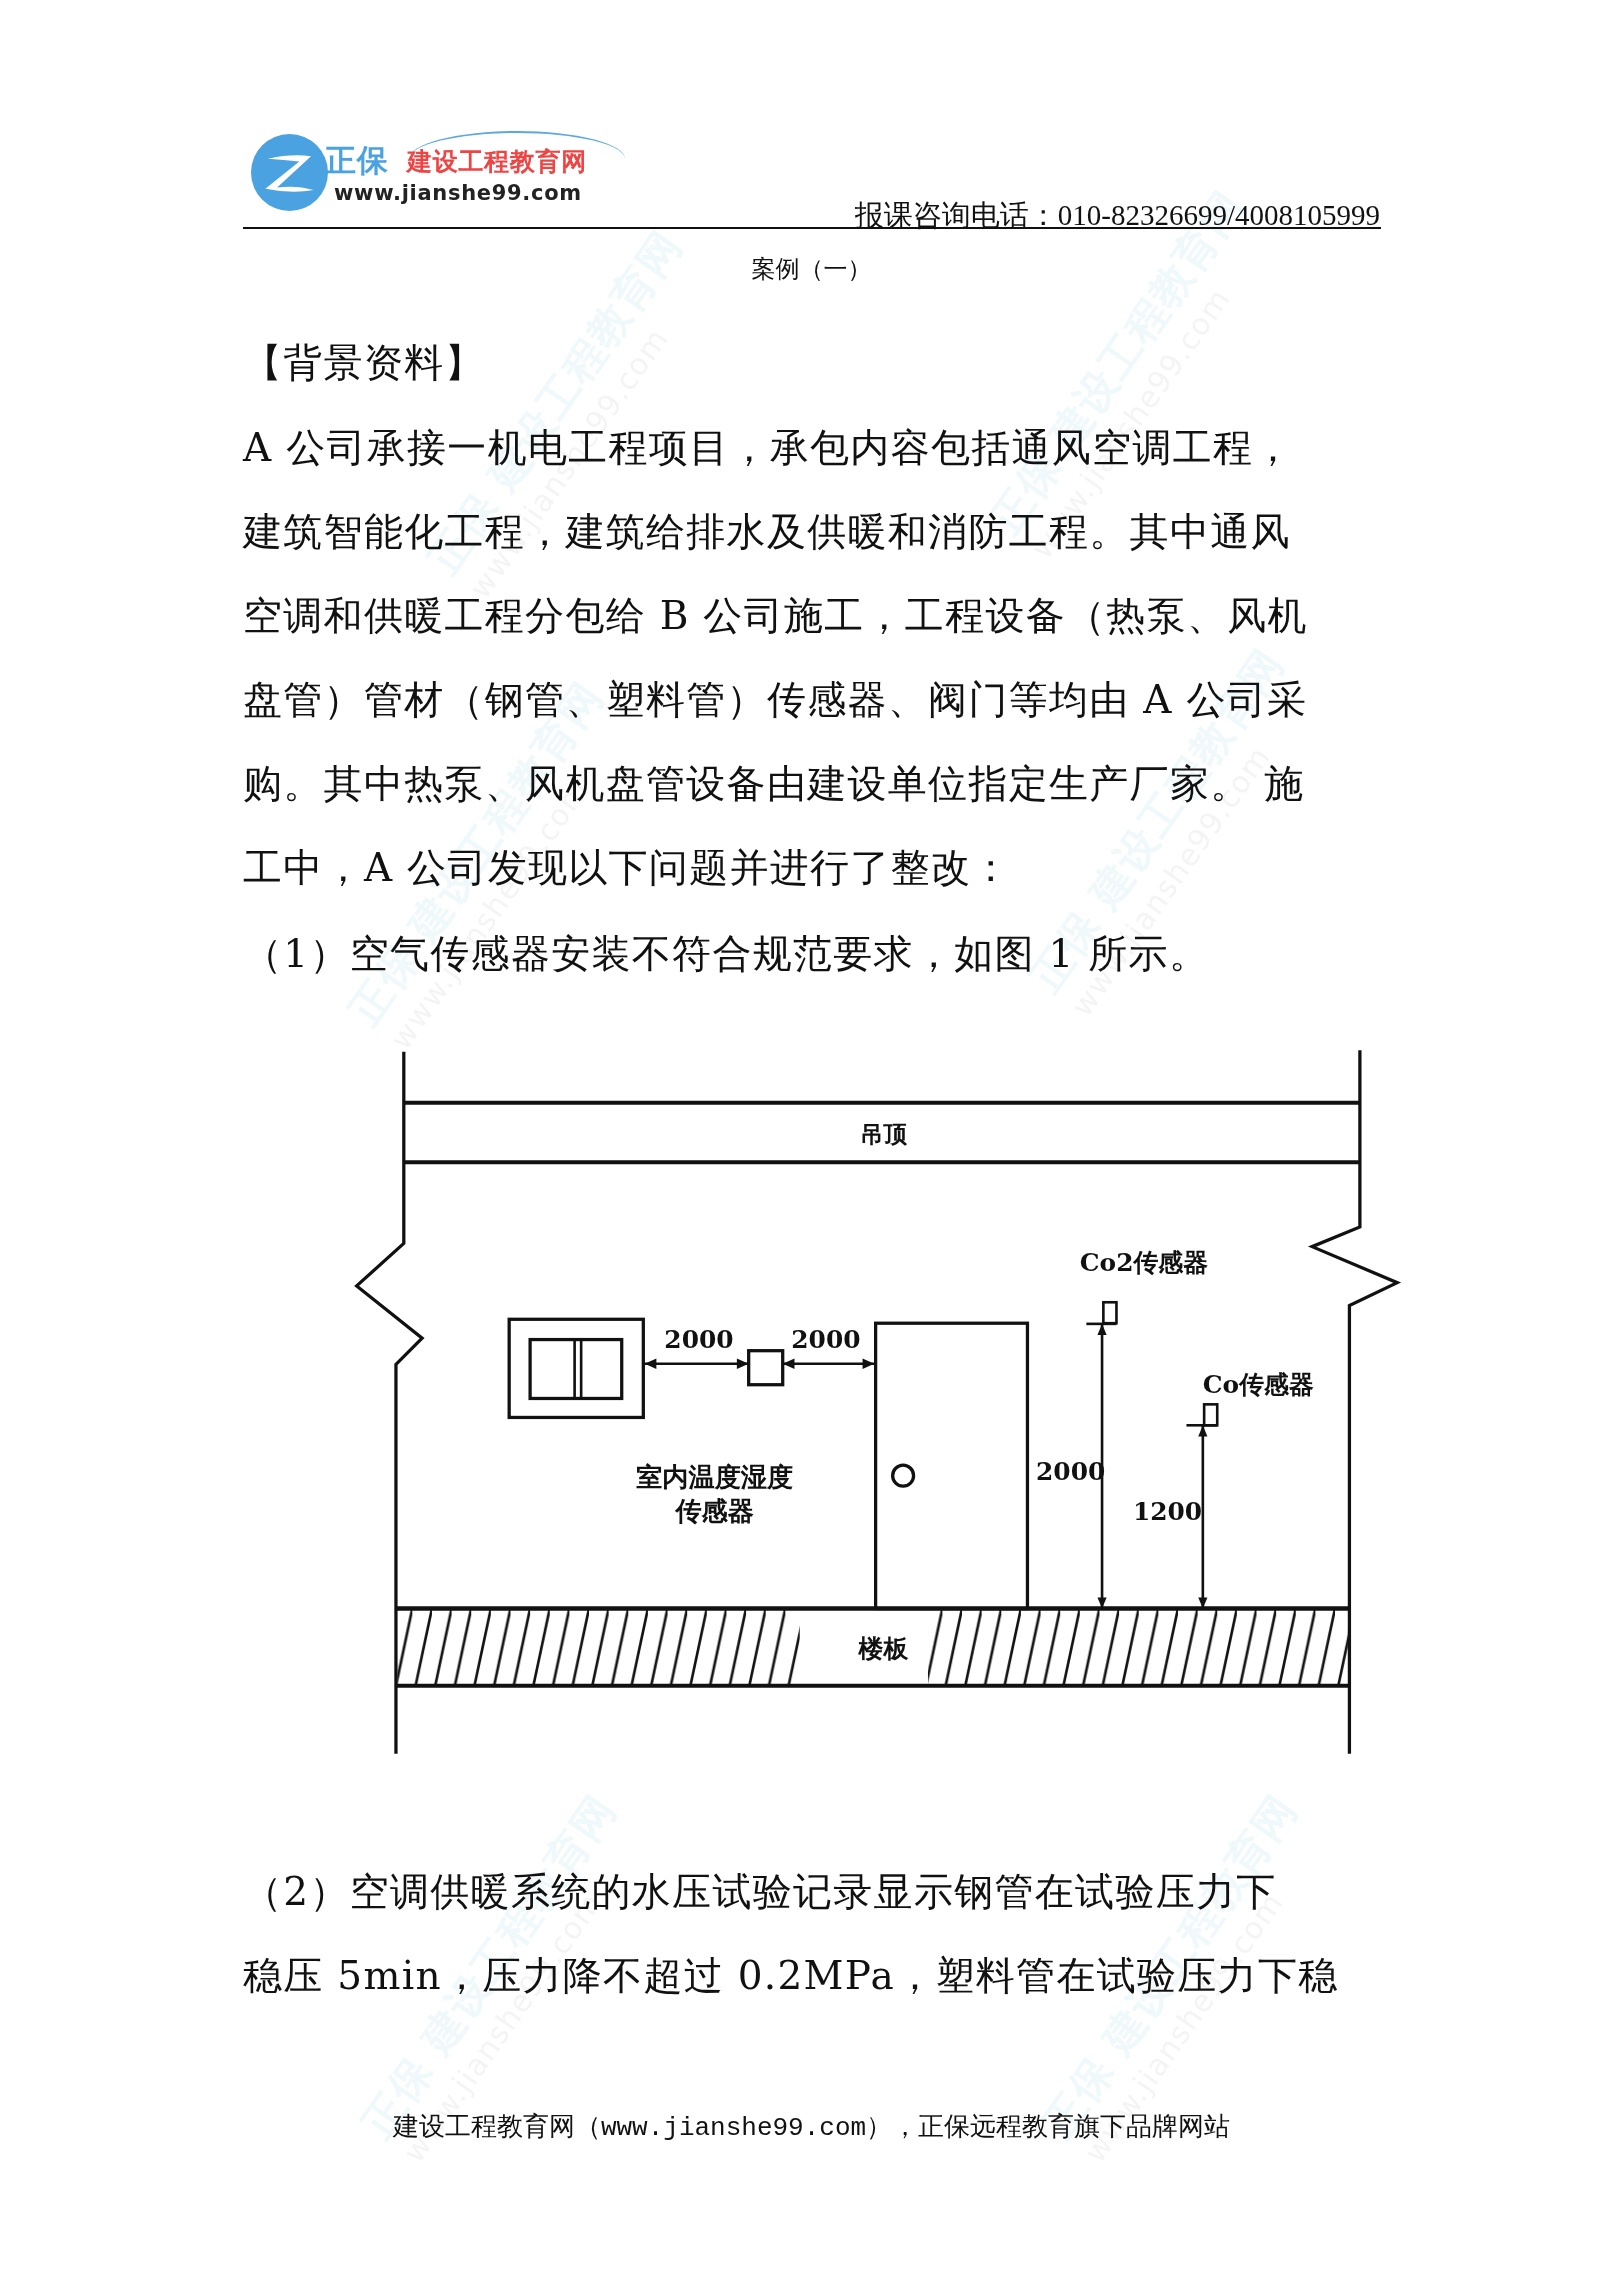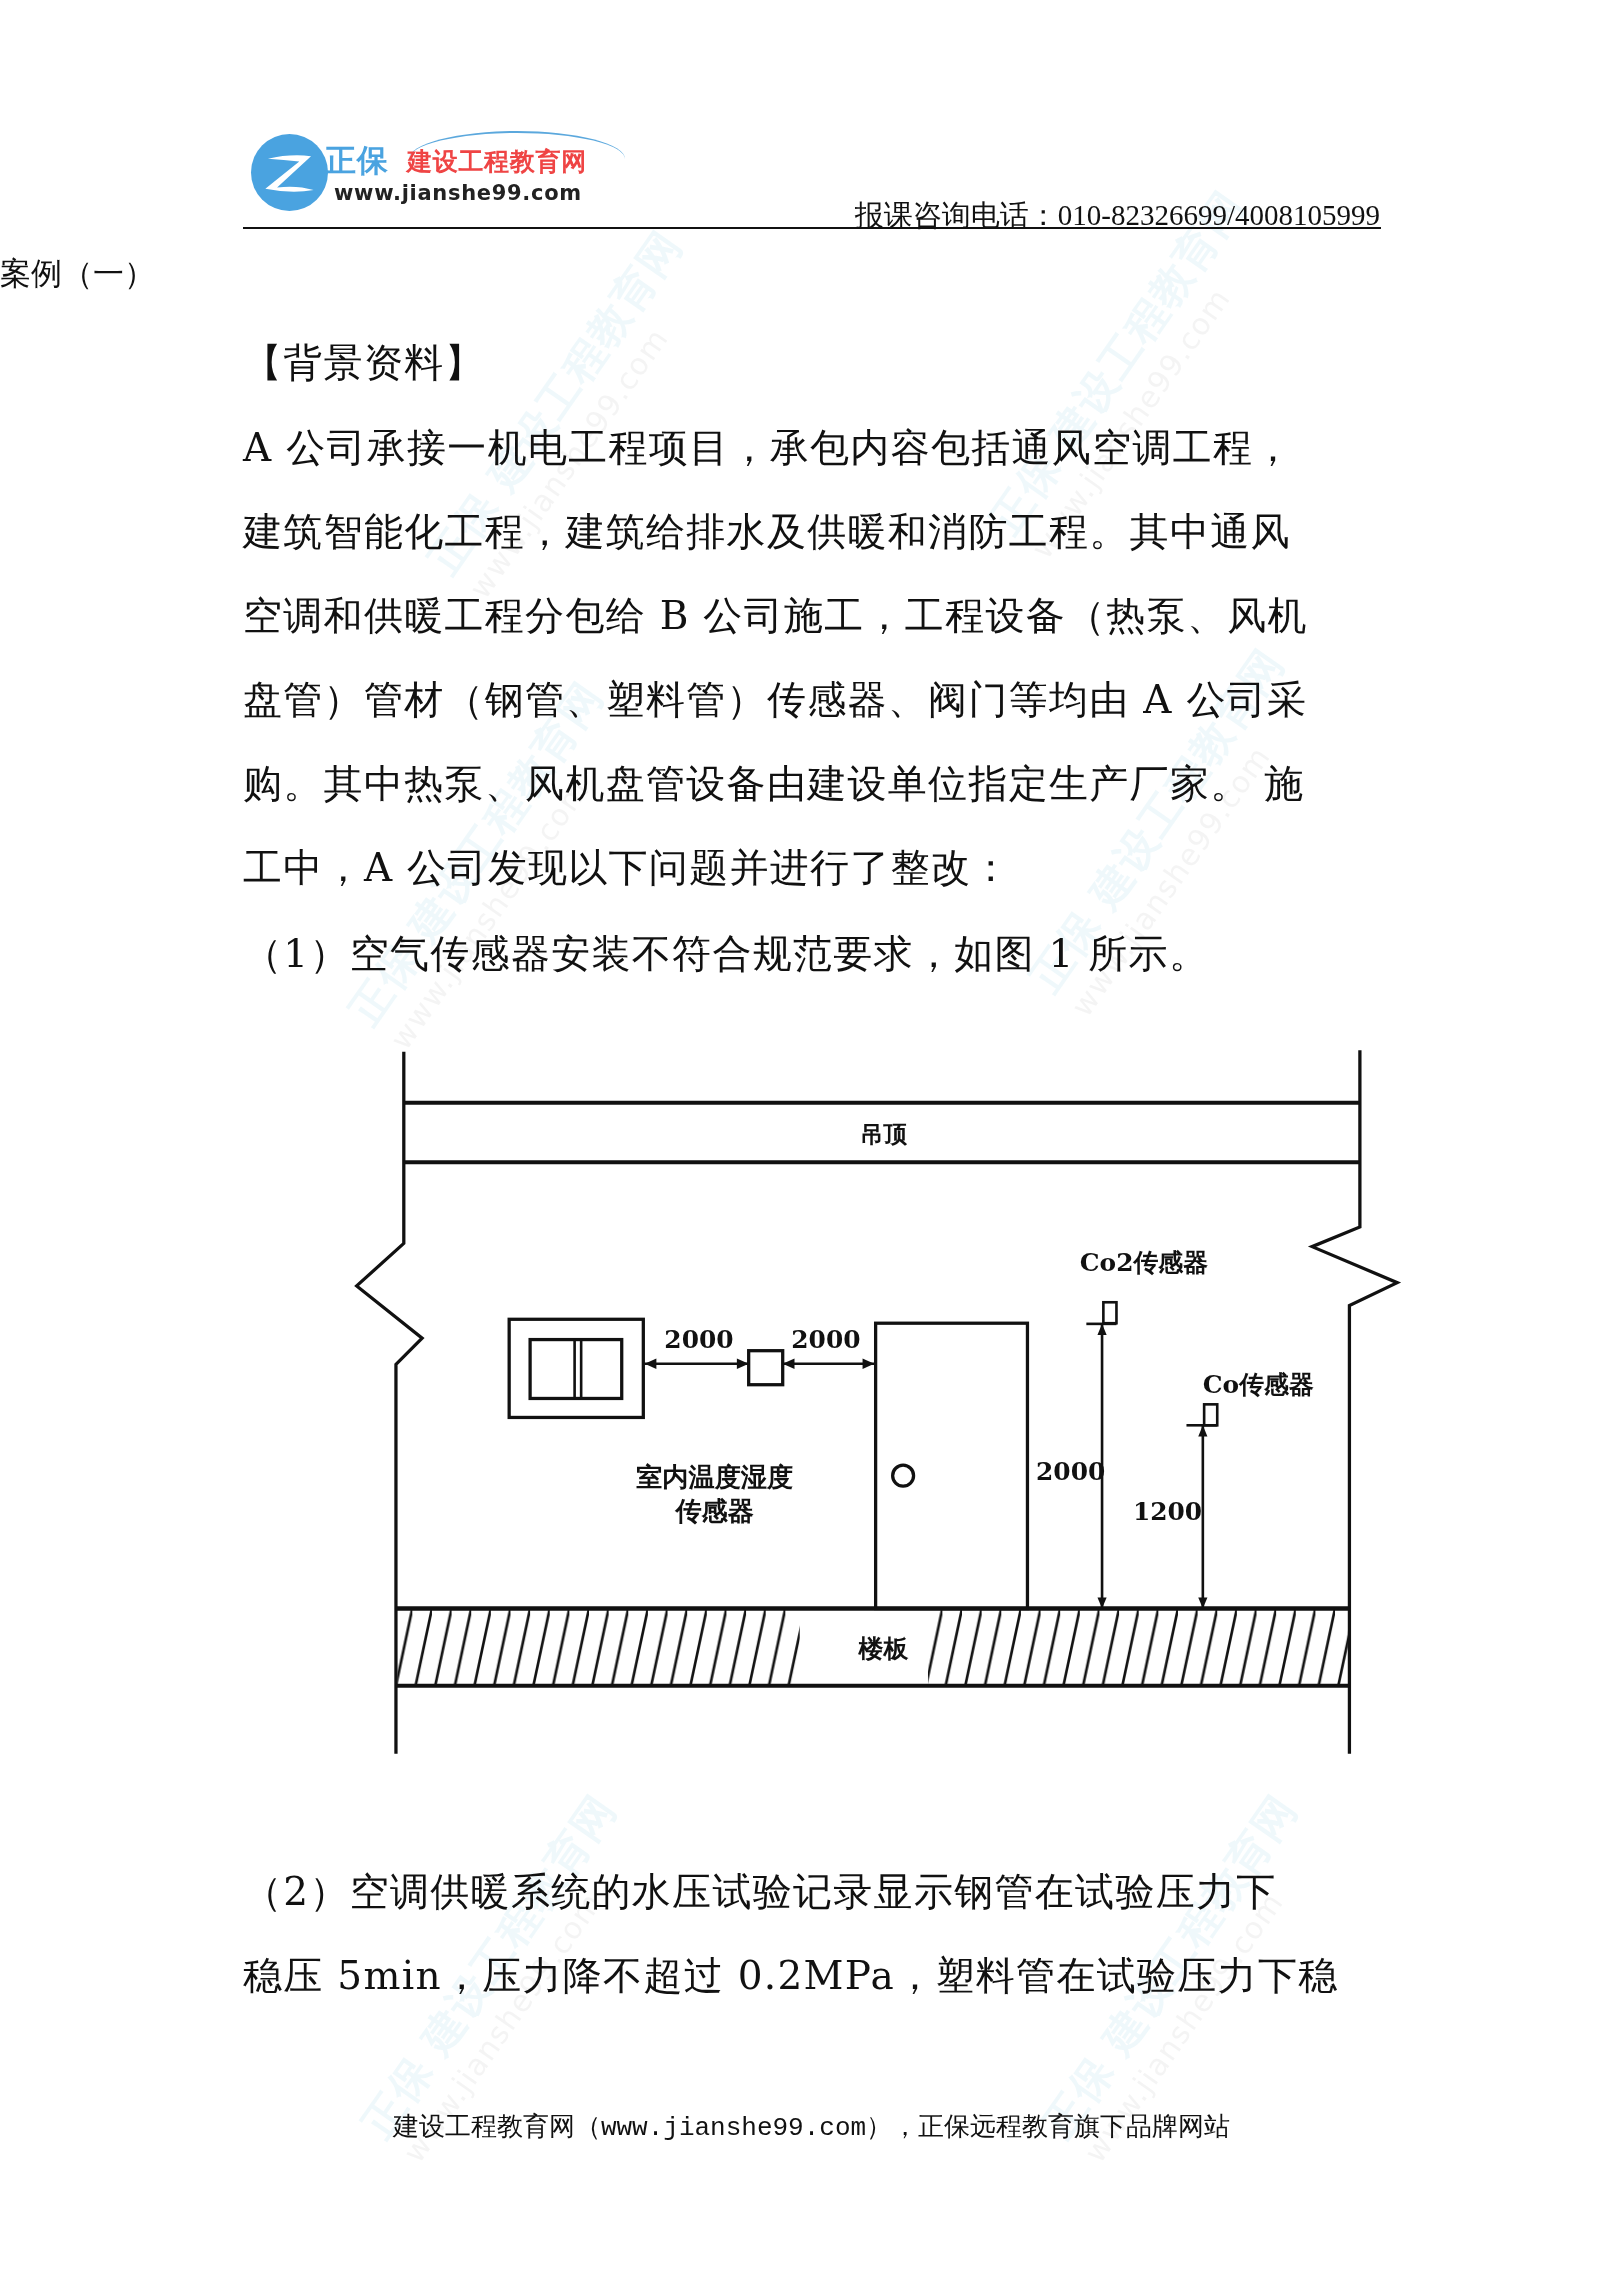--- a/index.html
+++ b/index.html
@@ -16,21 +16,21 @@
                 font-weight: bold; font-size: 31px; color: #4aa3e0; letter-spacing: 0.7px; }
   .logo-name { position: absolute; left: 407px; top: 145px; font-family: Liberation Sans, sans-serif;
                font-weight: bold; font-size: 25px; color: #ef4444; letter-spacing: 0.7px; }
   .logo-url { position: absolute; left: 334px; top: 181px; font-family: "DejaVu Sans", sans-serif;
               font-weight: bold; font-size: 21px; color: #222; letter-spacing: 0.7px; }
   .logo-arc { position: absolute; left: 409px; top: 131px; width: 216px; height: 26px;
               border-top: 2px solid #5ba8dd; border-radius: 50% 50% 0 0 / 100% 100% 0 0; }
   .phone { position: absolute; right: 243px; top: 196px; font-family: "Liberation Serif", serif;
            font-size: 29px; color: #111; white-space: nowrap; }
   .header-rule { position: absolute; left: 243px; top: 227px; width: 1138px; height: 2px; background: #111; }
-  .title { position: absolute; left: 0; width: 1623px; top: 253px; text-align: left; font-size: 31px; }
+  .title { position: absolute; left: 0; width: 1623px; top: 253px; text-align: center; font-size: 24px; }
   .para { position: absolute; left: 243px; width: 1139px; font-size: 39px; line-height: 84px;
           text-align: justify; text-align-last: left; letter-spacing: 1.3px; }
   .para .line { display: block; white-space: nowrap; }
   .footer { position: absolute; left: 0; width: 1623px; top: 2109px; text-align: center;
             font-family: Liberation Mono, monospace; font-size: 26px; color: #111; }
   svg text { font-family: "DejaVu Serif", "Liberation Serif", serif; font-weight: bold; }
 </style>
 </head>
 <body>
 

